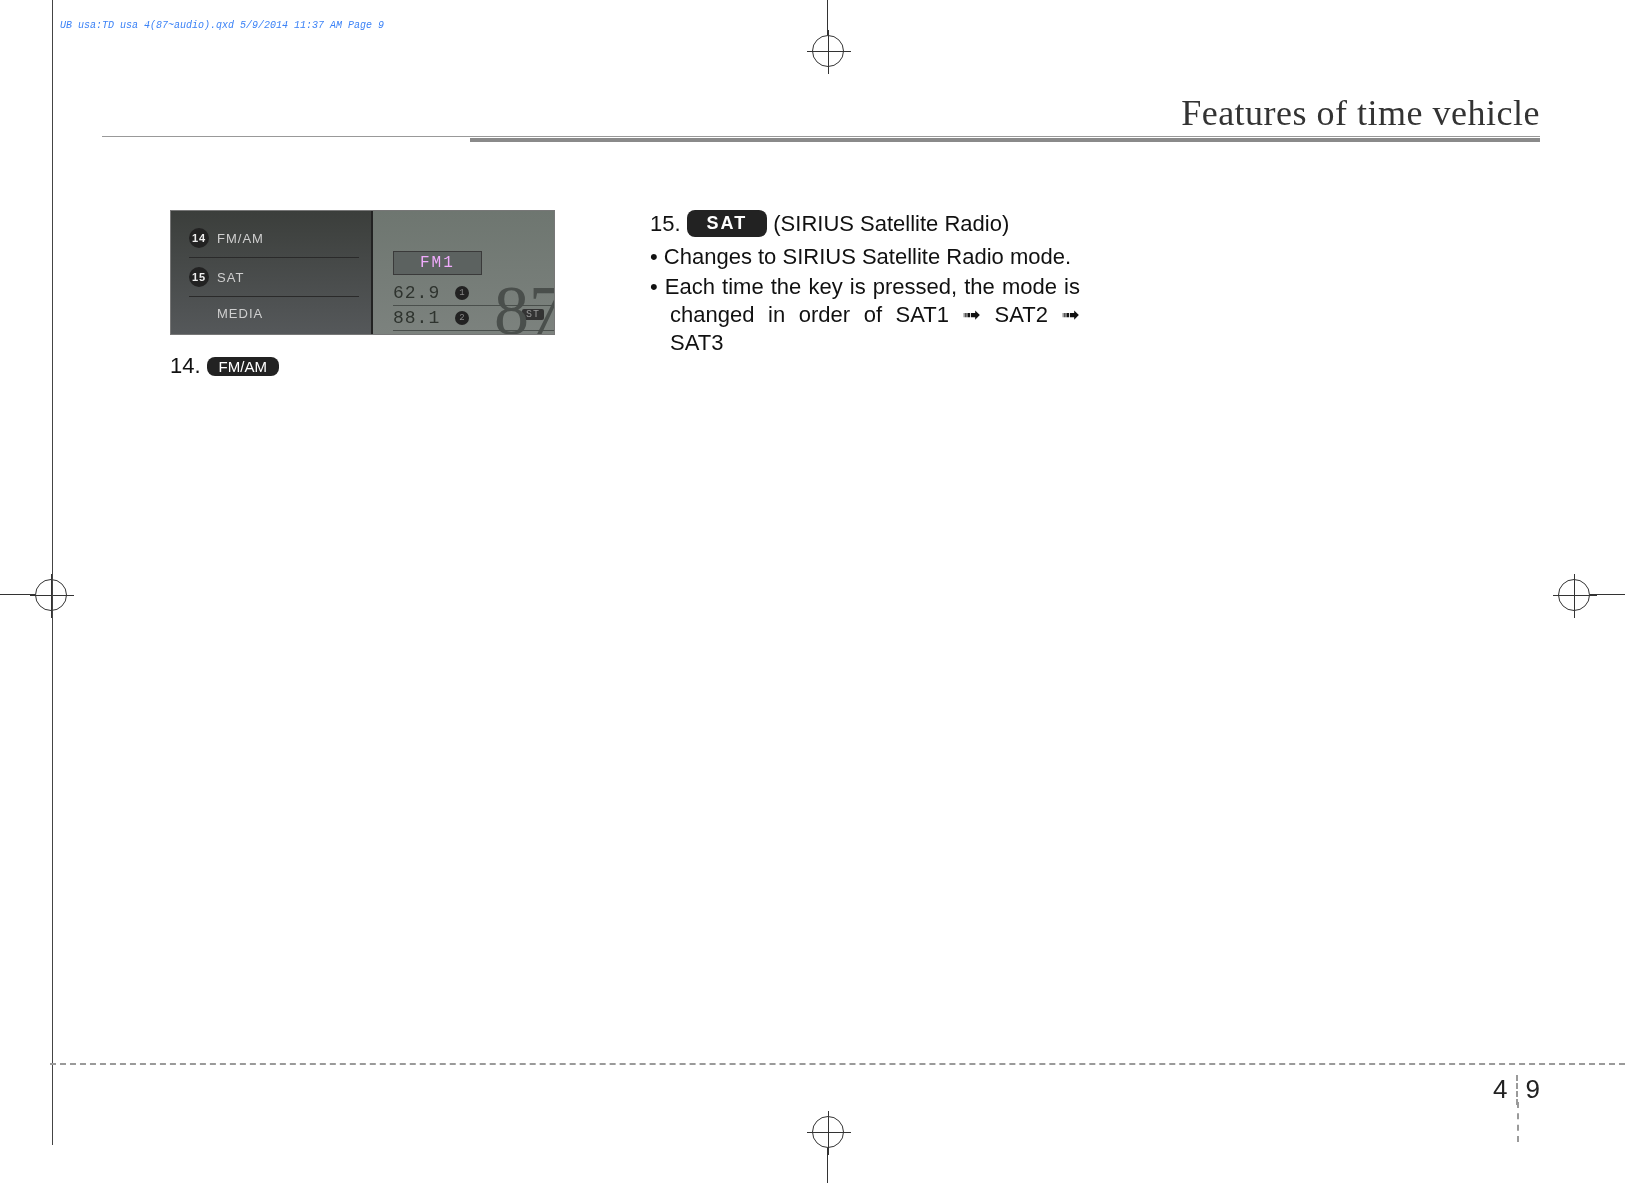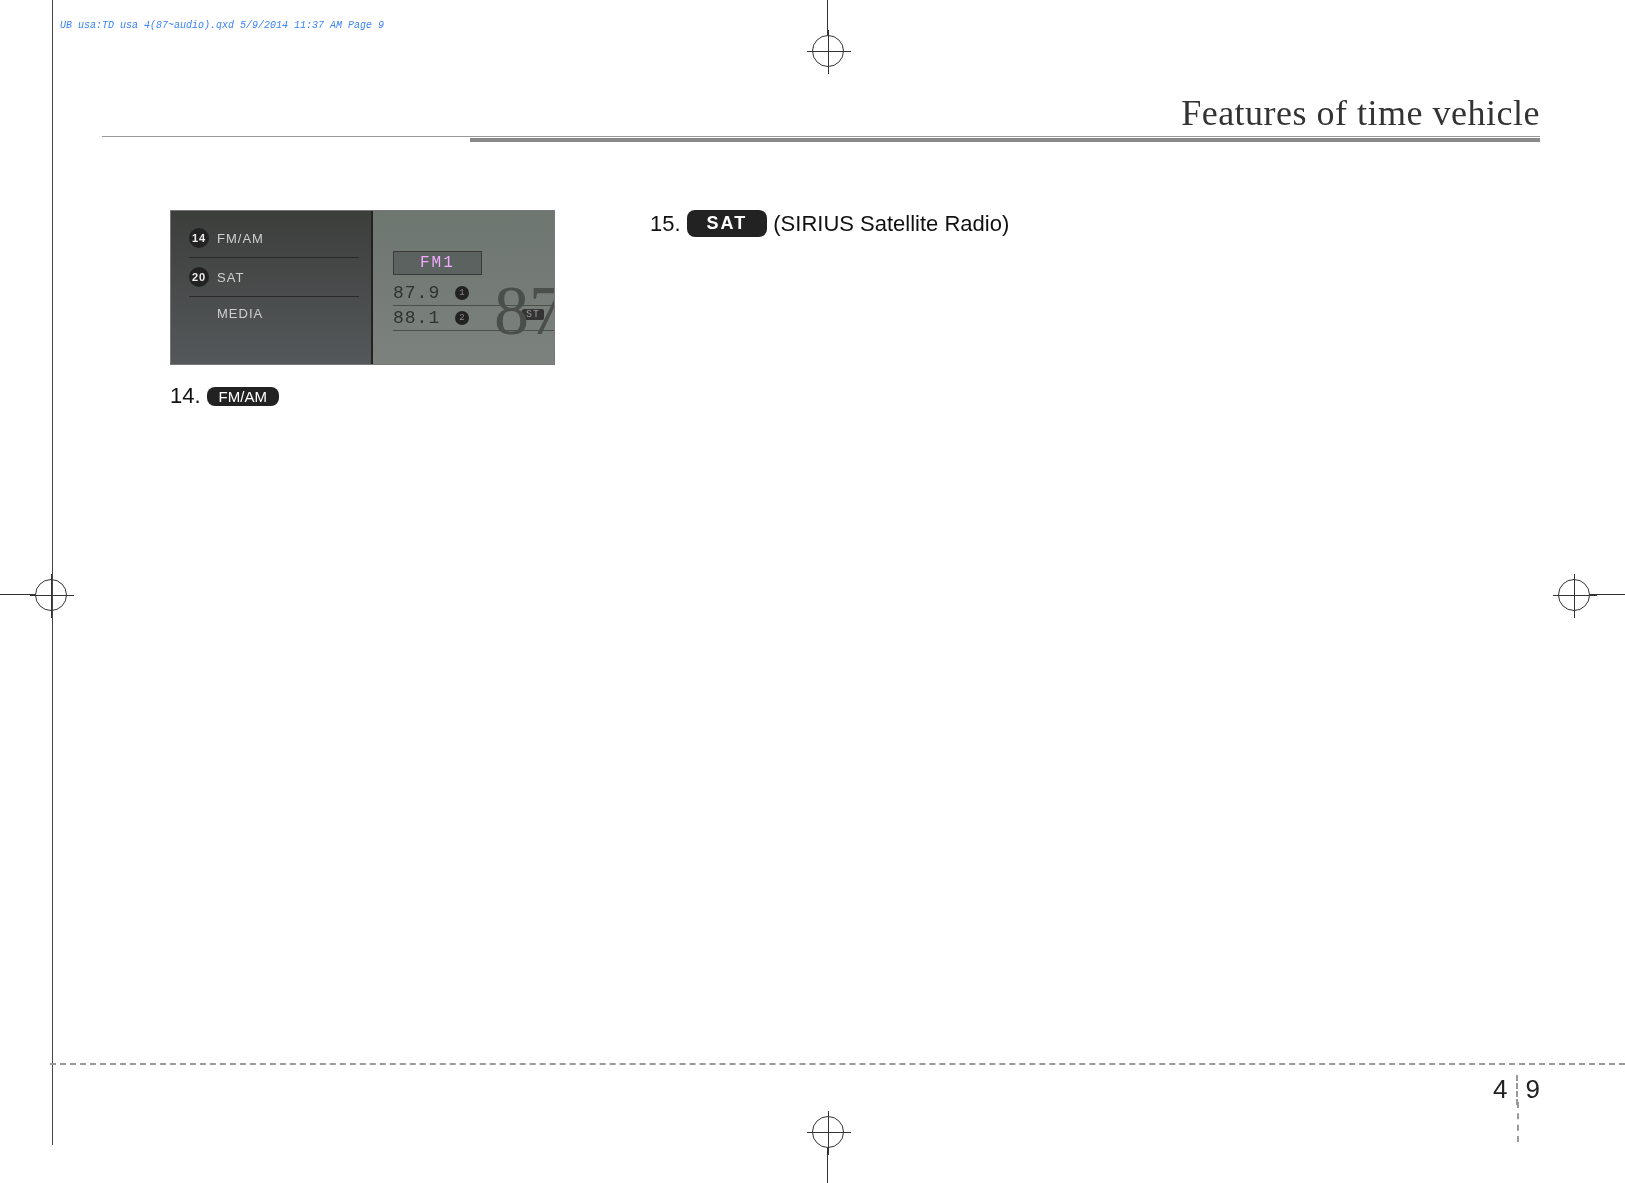--- a/index.html
+++ b/index.html
@@ -90,21 +90,21 @@
       top: 210px;
       left: 170px;
       display: flex;
       gap: 50px;
     }
     .col { width: 430px; }
 
     
     .figure {
       width: 385px;
-      height: 155px;
+      height: 125px;
       background: linear-gradient(#3b3e3b, #55585a);
       border: 1px solid #777;
       position: relative;
       overflow: hidden;
       margin-bottom: 18px;
     }
     .fig-left {
       position: absolute; left: 18px; top: 8px; width: 170px;
     }
     .fig-btn {
@@ -220,35 +220,35 @@
 
 <div class="cols">
   <div class="col">
     <div class="figure">
       <div class="fig-left">
         <div class="fig-btn" style="border-top:none;">
           <span class="fig-num">14</span>
           <span>FM/AM</span>
         </div>
         <div class="fig-btn">
-          <span class="fig-num">20</span>
+          <span class="fig-num">15</span>
           <span>SAT</span>
         </div>
         <div class="fig-btn">
           <span style="width:20px;"></span>
           <span>MEDIA</span>
         </div>
       </div>
       <div class="fig-right">
         <div class="fig-lcd">
           <span class="fig-band">FM1</span>
           <span class="fig-st">ST</span>
           <div style="height:6px;"></div>
           <div class="fig-row">
-            <span class="fig-preset">87.9</span>
+            <span class="fig-preset">62.9</span>
             <span class="fig-dot">1</span>
           </div>
           <div class="fig-row">
             <span class="fig-preset">88.1</span>
             <span class="fig-dot">2</span>
           </div>
         </div>
         <div class="fig-big">87</div>
       </div>
     </div>
@@ -258,20 +258,24 @@
       <span class="key-badge">FM/AM</span>
     </div>
   </div>
 
   <div class="col">
     <div class="item-line">
       <span>15.</span>
       <span class="key-badge sat">SAT</span>
       <span class="after-key">(SIRIUS Satellite Radio)</span>
     </div>
+    <ul class="bullets">
+      <li>Changes to SIRIUS Satellite Radio mode.</li>
+      <li>Each time the key is pressed, the mode is changed in order of SAT1 ➟ SAT2 ➟ SAT3</li>
+    </ul>
   </div>
 </div>
 
 <div class="footer-dash"></div>
 <div class="page-num">
   <span>4</span>
   <span class="sep"></span>
   <span>9</span>
   <span class="tail"></span>
 </div>

